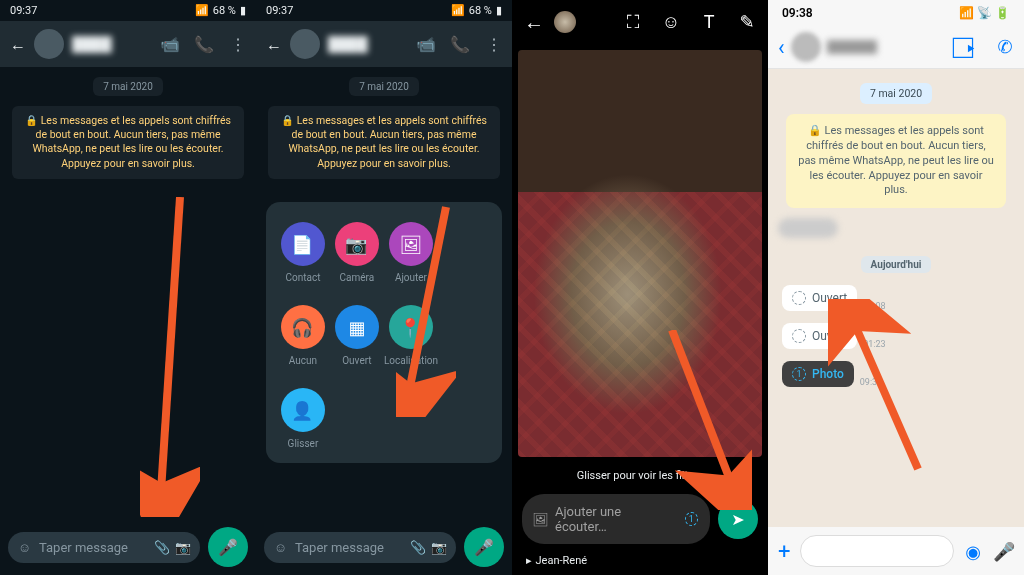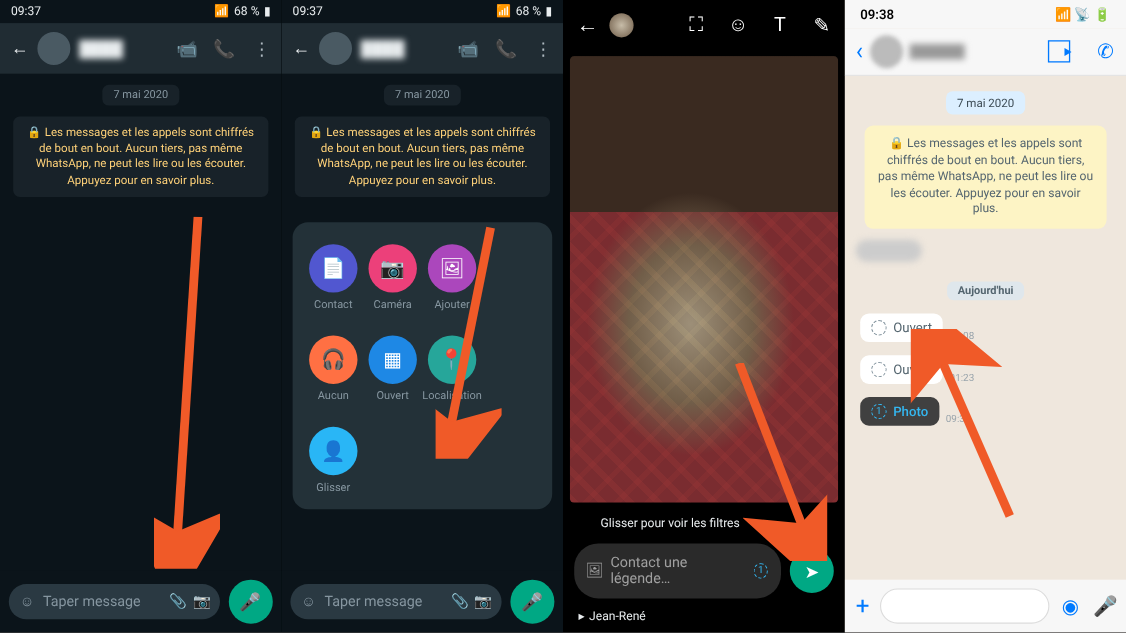--- a/index.html
+++ b/index.html
@@ -50,21 +50,21 @@
   .editor-image::after{
     content:"";
     position:absolute; inset:0;
     background:
       repeating-linear-gradient(45deg, rgba(210,190,160,.25) 0 6px, rgba(120,40,45,.0) 6px 18px),
       repeating-linear-gradient(-45deg, rgba(210,190,160,.18) 0 5px, rgba(0,0,0,0) 5px 20px);
     mix-blend-mode:overlay;
     opacity:.55;
     top:35%;
   }
-  .filter-hint { text-align:left; font-size:11px; color:#e9edef; padding:6px 0 2px;margin-left:34px; }
+  .filter-hint { text-align:center; font-size:11px; color:#e9edef; padding:6px 0 2px; }
   .caption-row { display:flex; align-items:center; gap:8px; padding:10px; }
   .caption-pill { flex:1; display:flex; align-items:center; gap:8px; background:#2a2a2a; border-radius:22px; padding:10px 12px; color:#a0a0a0; font-size:13px; }
   .send-btn { width:40px; height:40px; border-radius:50%; background:#00a884; display:flex; align-items:center; justify-content:center; color:#fff; }
   .recipient-chip { padding:0 0 8px 14px; font-size:11px; color:#e9edef; display:flex; align-items:center; gap:4px;}
 
   
   .light-chat { background:#efe7dd; display:flex; flex-direction:column; color:#111; }
   .ios-status { display:flex; justify-content:space-between; align-items:center; font-size:12px; padding:6px 14px; font-weight:600; color:#000; background:#f7f7f7;}
   .ios-header { display:flex; align-items:center; padding:6px 10px; background:#f7f7f7; border-bottom:1px solid #e3e3e3; }
   .ios-back { color:#007aff; font-size:22px; font-weight:400; }
@@ -245,21 +245,21 @@
       <span class="ico">☺</span>
       <span class="ico">T</span>
       <span class="ico">✎</span>
     </div>
   </div>
   <div class="editor-image"></div>
   <div class="filter-hint">Glisser pour voir les filtres</div>
   <div class="caption-row">
     <div class="caption-pill">
       <span class="ico">🖼</span>
-      <span>Contact une légende…</span>
+      <span>Ajouter une écouter…</span>
       <span style="flex:1"></span>
       <span class="circle-icon blue num"></span>
     </div>
     <div class="send-btn">
         <span>➤</span>
       </div>
   </div>
   <div class="recipient-chip">▸ <span>Jean-René</span></div>
 
   <div class="arrow" style="left:150px; top:330px;">

